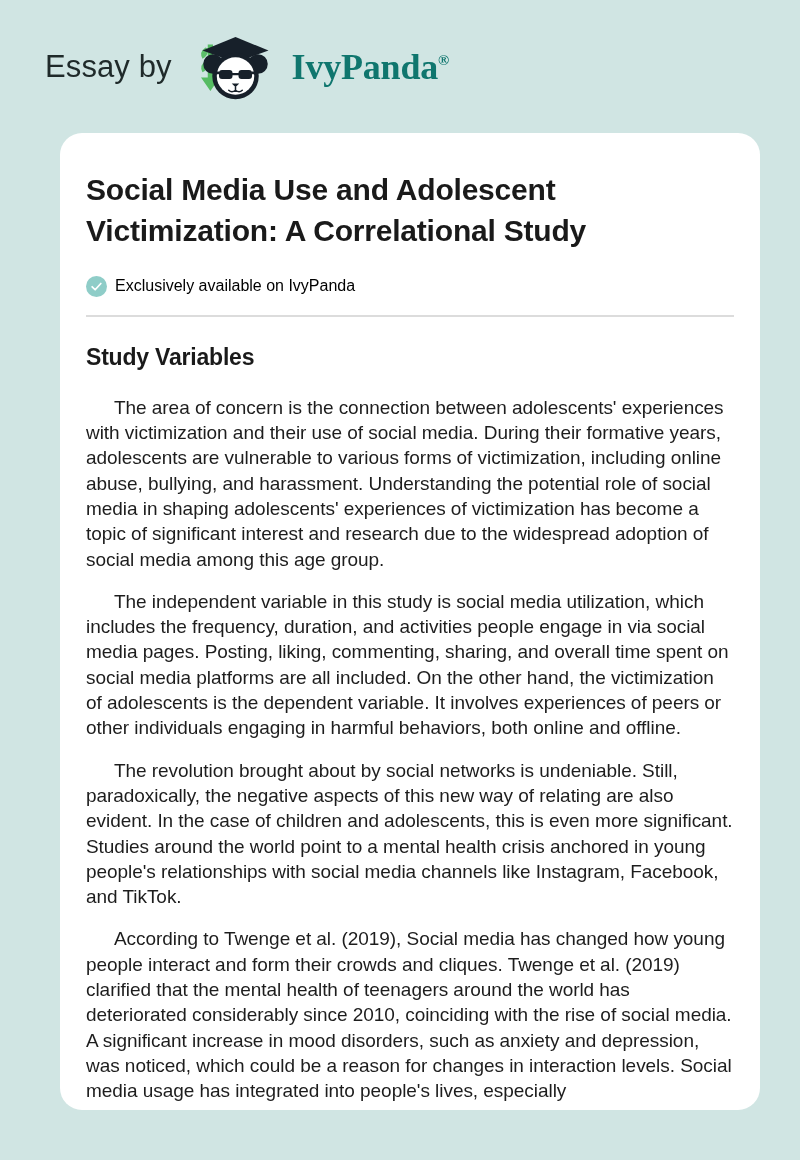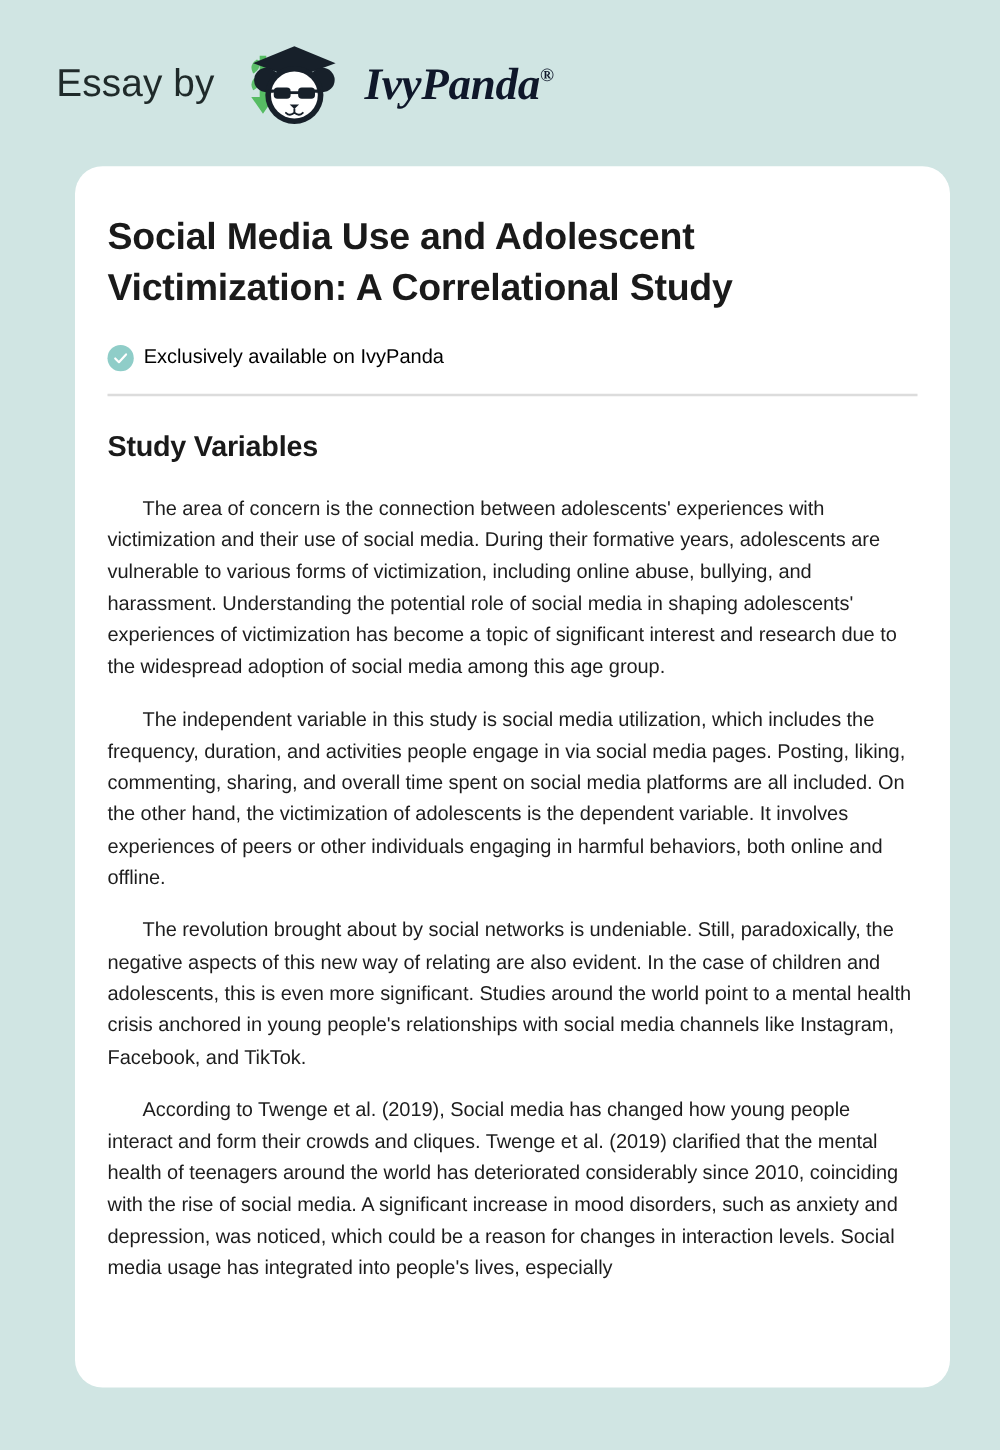--- a/index.html
+++ b/index.html
@@ -39,26 +39,25 @@
     width: 92px;
     height: 72px;
     display: block;
     margin-left: 6px;
     margin-right: 2px;
   }
   #ivypanda-wordmark {
     font-family: "Liberation Serif", serif;
     font-size: 36px;
     font-weight: bold;
-    color: #0f172a;
+    color: #0f766e;
     letter-spacing: -0.2px;
     line-height: 1;
     position: relative;
     white-space: nowrap;
-    font-style: italic;
   }
   #ivypanda-wordmark .reg-mark {
     font-size: 15px;
     vertical-align: 14px;
     font-weight: bold;
   }
 
   
   #essay-card {
     position: absolute;
@@ -115,21 +114,21 @@
     font-family: "Liberation Sans", sans-serif;
     font-size: 23px;
     font-weight: bold;
     color: #1a1a1a;
     margin: 27px 0 0 0;
     letter-spacing: -0.2px;
   }
 
   p.body-paragraph {
     font-family: "Liberation Sans", sans-serif;
-    font-size: 16px;
+    font-size: 19px;
     line-height: 25.3px;
     color: #1d1d1d;
     margin: 20px 0 0 0;
     text-indent: 28px;
     max-width: 648px;
     letter-spacing: -0.05px;
   }
   p.body-paragraph + p.body-paragraph { margin-top: 17px; }
   h2.section-heading + p.body-paragraph { margin-top: 24px; }
 </style>

